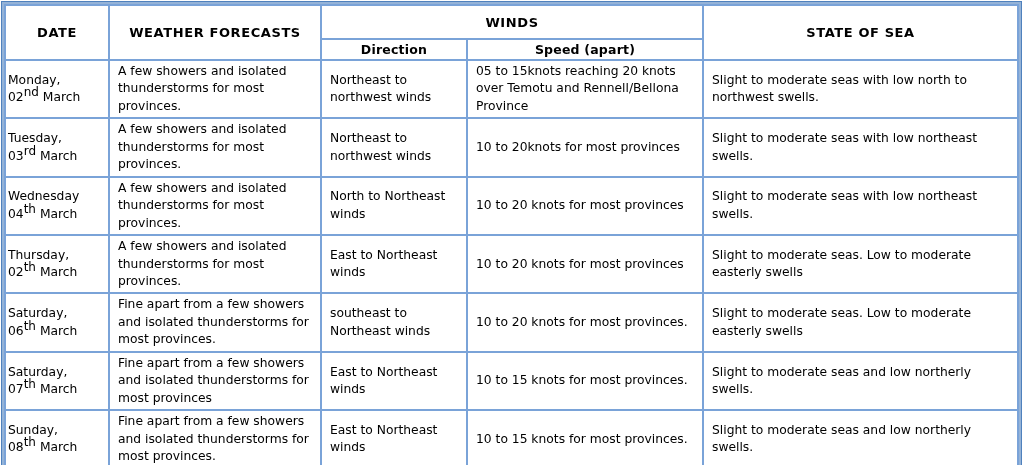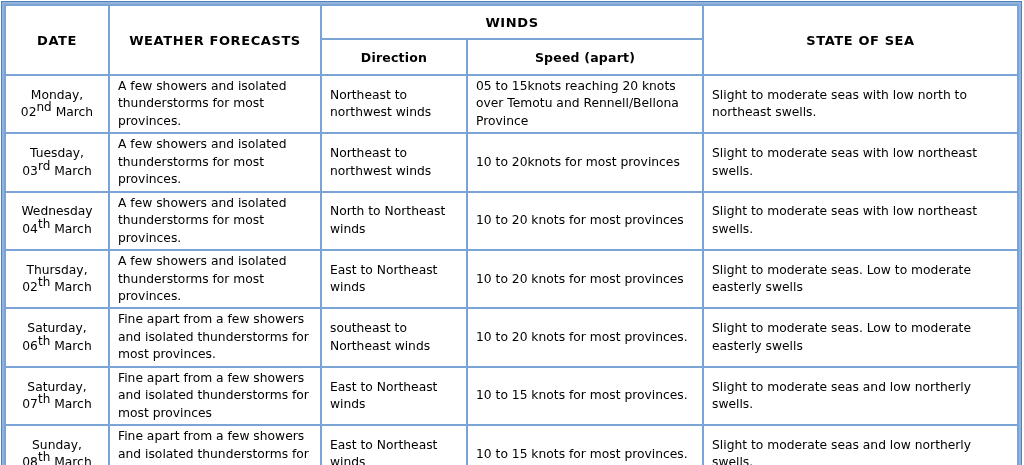--- a/index.html
+++ b/index.html
@@ -40,24 +40,24 @@
     box-sizing:border-box;
   }
   thead th{
     font-weight:bold;
     text-align:center;
     font-size:13px;
     letter-spacing:0.6px;
     padding:2px 4px;
   }
   thead tr.top th{height:34px}
-  thead tr.sub th{height:36px;font-size:12.5px;letter-spacing:0.2px}
+  thead tr.sub th{height:21px;font-size:12.5px;letter-spacing:0.2px}
   tbody td{height:57px;font-size:12.3px;line-height:1.42}
   td.c-date{
-    text-align:center;
+    text-align:left;
     padding:2px 2px;
   }
   sup{font-size:12px;line-height:0}
 </style>
 </head>
 <body>
 
 <div class="frame">
 <table>
   <colgroup>
@@ -78,21 +78,21 @@
       <th>Direction</th>
       <th>Speed (apart)</th>
     </tr>
   </thead>
   <tbody>
     <tr>
       <td class="c-date"><span>Monday,</span><br><span>02</span><sup>nd</sup> <span>March</span></td>
       <td>A few showers and isolated thunderstorms for most provinces.</td>
       <td>Northeast to northwest winds</td>
       <td>05 to 15knots reaching 20 knots over Temotu and Rennell/Bellona Province</td>
-      <td>Slight to moderate seas with low north to northeast swells.</td>
+      <td>Slight to moderate seas with low north to northwest swells.</td>
     </tr>
     <tr>
       <td class="c-date"><span>Tuesday,</span><br><span>03</span><sup>rd</sup> <span>March</span></td>
       <td>A few showers and isolated thunderstorms for most provinces.</td>
       <td>Northeast to northwest winds</td>
       <td>10 to 20knots for most provinces</td>
       <td>Slight to moderate seas with low northeast swells.</td>
     </tr>
     <tr>
       <td class="c-date"><span>Wednesday</span><br><span>04</span><sup>th</sup> <span>March</span></td>

